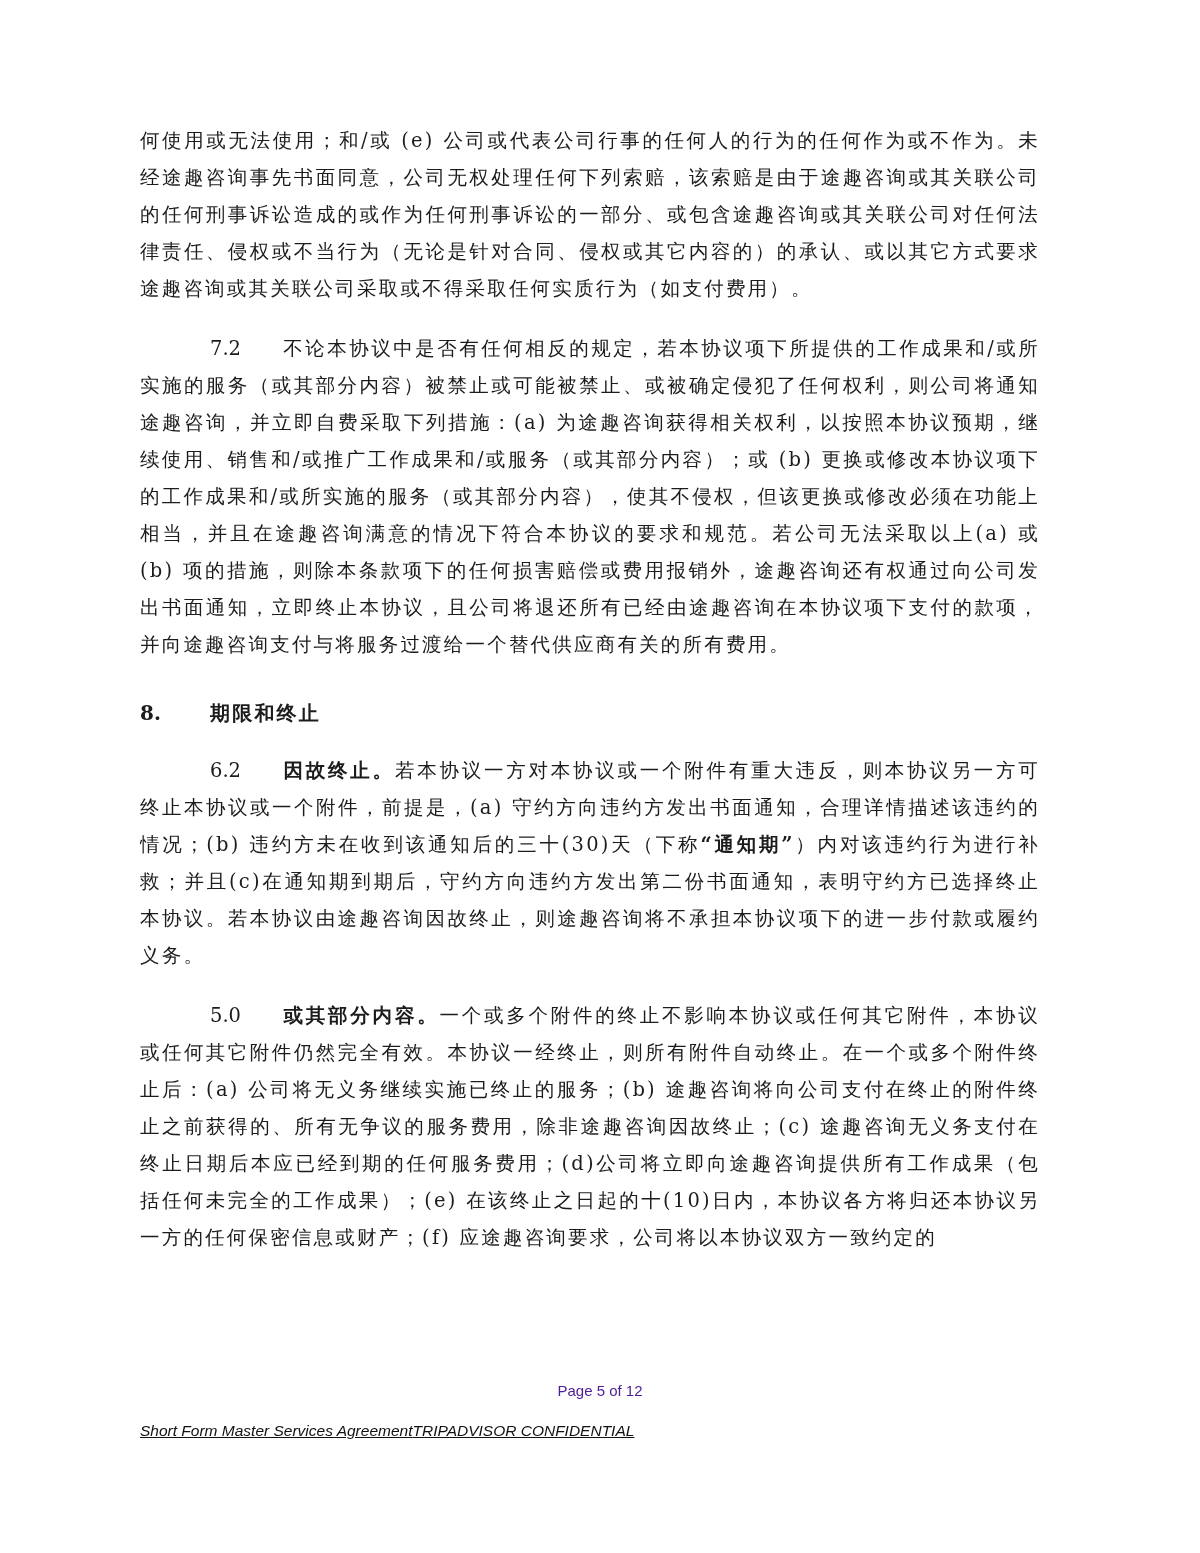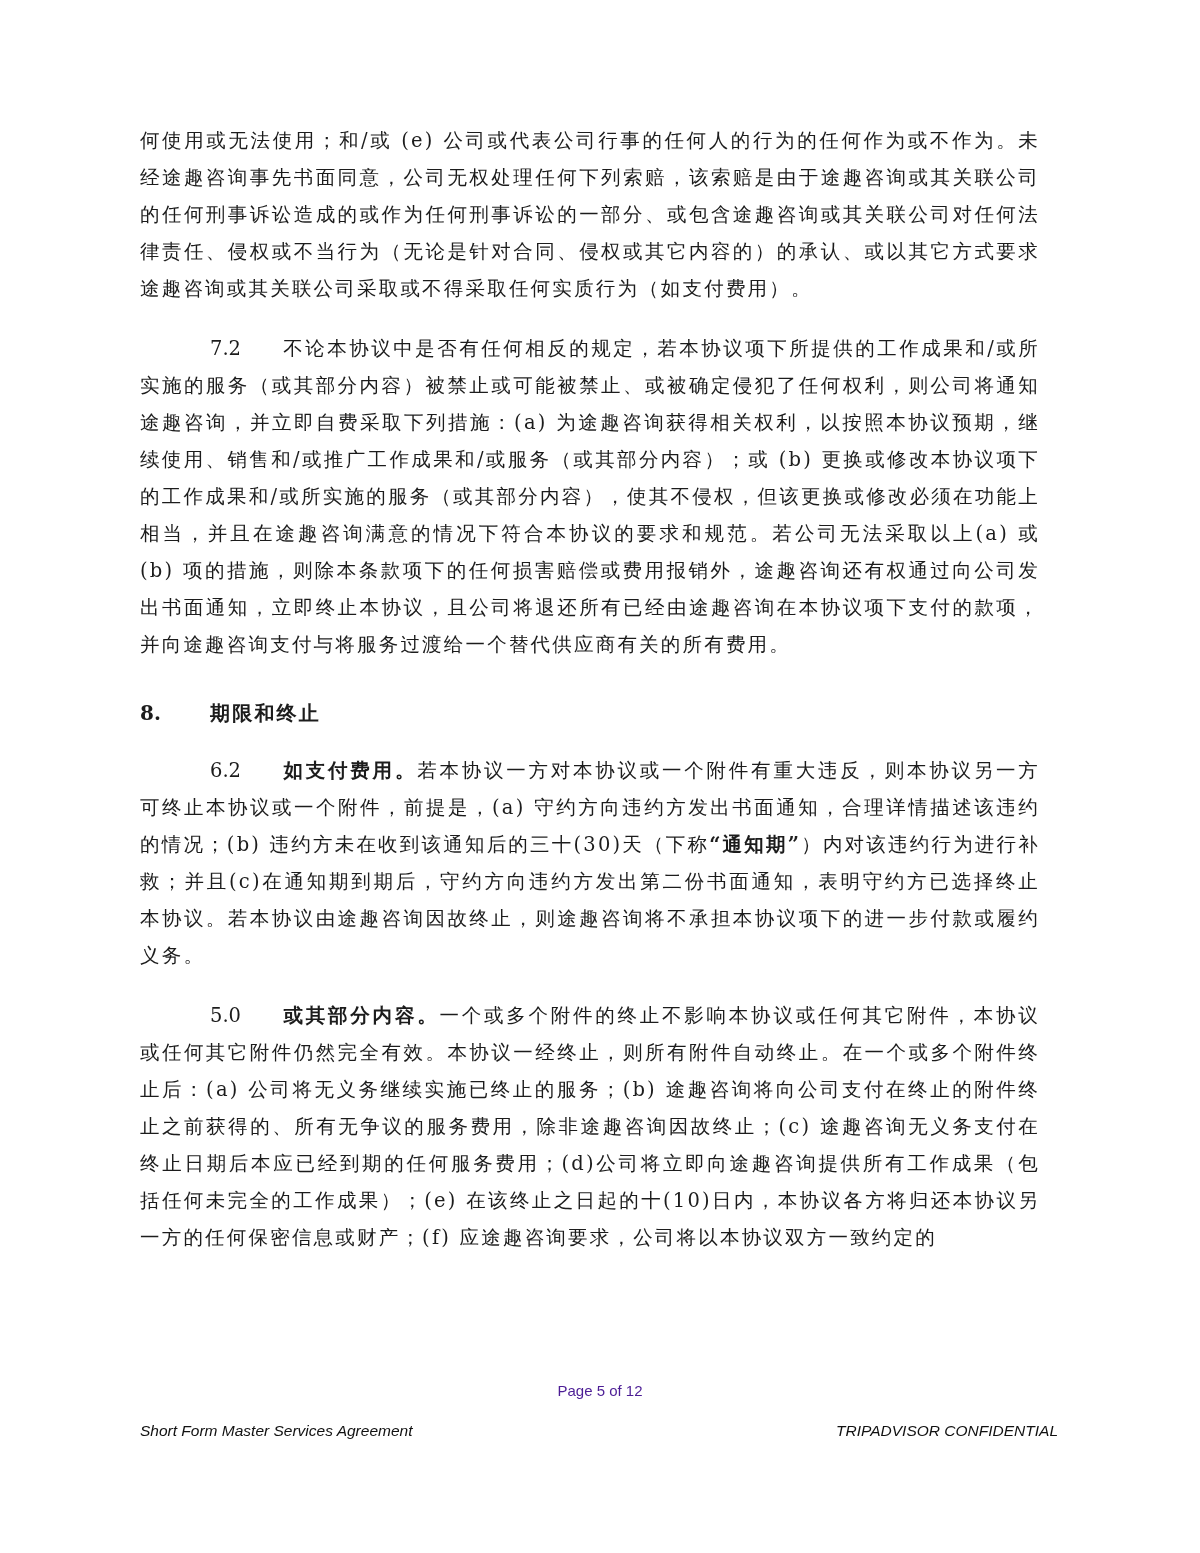--- a/index.html
+++ b/index.html
@@ -56,26 +56,27 @@
   }
   b.run-bold {
     font-weight: bold;
   }
   .footer {
     position: absolute;
     left: 140px;
     right: 142px;
     top: 1422px;
     display: flex;
-    justify-content: space-between;
+    justify-content: flex-start;
     align-items: baseline;
     font-family: "Liberation Sans", sans-serif;
     font-style: italic;
     font-size: 15.5px;
     color: #111111;
+    text-decoration: underline;
   }
   .pageno {
     position: absolute;
     left: 0;
     width: 100%;
     top: 1382px;
     text-align: center;
     font-family: "Liberation Sans", sans-serif;
     font-size: 15px;
     color: #4c1d95;
@@ -88,21 +89,21 @@
   <div class="content">
 
     <p class="body">何使用或无法使用；和/或 (e) 公司或代表公司行事的任何人的行为的任何作为或不作为。未经途趣咨询事先书面同意，公司无权处理任何下列索赔，该索赔是由于途趣咨询或其关联公司的任何刑事诉讼造成的或作为任何刑事诉讼的一部分、或包含途趣咨询或其关联公司对任何法律责任、侵权或不当行为（无论是针对合同、侵权或其它内容的）的承认、或以其它方式要求途趣咨询或其关联公司采取或不得采取任何实质行为（如支付费用）。</p>
 
     <p class="body indented"><span class="num">7.2</span><span>不论本协议中是否有任何相反的规定，若本协议项下所提供的工作成果和/或所实施的服务（或其部分内容）被禁止或可能被禁止、或被确定侵犯了任何权利，则公司将通知途趣咨询，并立即自费采取下列措施：(a) 为途趣咨询获得相关权利，以按照本协议预期，继续使用、销售和/或推广工作成果和/或服务（或其部分内容）；或 (b) 更换或修改本协议项下的工作成果和/或所实施的服务（或其部分内容），使其不侵权，但该更换或修改必须在功能上相当，并且在途趣咨询满意的情况下符合本协议的要求和规范。若公司无法采取以上(a) 或 (b) 项的措施，则除本条款项下的任何损害赔偿或费用报销外，途趣咨询还有权通过向公司发出书面通知，立即终止本协议，且公司将退还所有已经由途趣咨询在本协议项下支付的款项，并向途趣咨询支付与将服务过渡给一个替代供应商有关的所有费用。</span></p>
 
     <p class="heading"><span class="hnum">8.</span><span>期限和终止</span></p>
 
 
 
-    <p class="body indented"><span class="num">6.2</span><b class="run-bold">如支付费用。</b><span>若本协议一方对本协议或一个附件有重大违反，则本协议另一方可终止本协议或一个附件，前提是，(a) 守约方向违约方发出书面通知，合理详情描述该违约的情况；(b) 违约方未在收到该通知后的三十(30)天（下称</span><b class="run-bold">“通知期”</b><span>）内对该违约行为进行补救；并且(c)在通知期到期后，守约方向违约方发出第二份书面通知，表明守约方已选择终止本协议。若本协议由途趣咨询因故终止，则途趣咨询将不承担本协议项下的进一步付款或履约义务。</span></p>
+    <p class="body indented"><span class="num">6.2</span><b class="run-bold">因故终止。</b><span>若本协议一方对本协议或一个附件有重大违反，则本协议另一方可终止本协议或一个附件，前提是，(a) 守约方向违约方发出书面通知，合理详情描述该违约的情况；(b) 违约方未在收到该通知后的三十(30)天（下称</span><b class="run-bold">“通知期”</b><span>）内对该违约行为进行补救；并且(c)在通知期到期后，守约方向违约方发出第二份书面通知，表明守约方已选择终止本协议。若本协议由途趣咨询因故终止，则途趣咨询将不承担本协议项下的进一步付款或履约义务。</span></p>
 
     <p class="body indented"><span class="num">5.0</span><b class="run-bold">或其部分内容。</b><span>一个或多个附件的终止不影响本协议或任何其它附件，本协议或任何其它附件仍然完全有效。本协议一经终止，则所有附件自动终止。在一个或多个附件终止后：(a) 公司将无义务继续实施已终止的服务；(b) 途趣咨询将向公司支付在终止的附件终止之前获得的、所有无争议的服务费用，除非途趣咨询因故终止；(c) 途趣咨询无义务支付在终止日期后本应已经到期的任何服务费用；(d)公司将立即向途趣咨询提供所有工作成果（包括任何未完全的工作成果）；(e) 在该终止之日起的十(10)日内，本协议各方将归还本协议另一方的任何保密信息或财产；(f) 应途趣咨询要求，公司将以本协议双方一致约定的</span></p>
 
   </div>
 
   <div class="footer">
     <span>Short Form Master Services Agreement</span>
     <span>TRIPADVISOR CONFIDENTIAL</span>
   </div>
 

